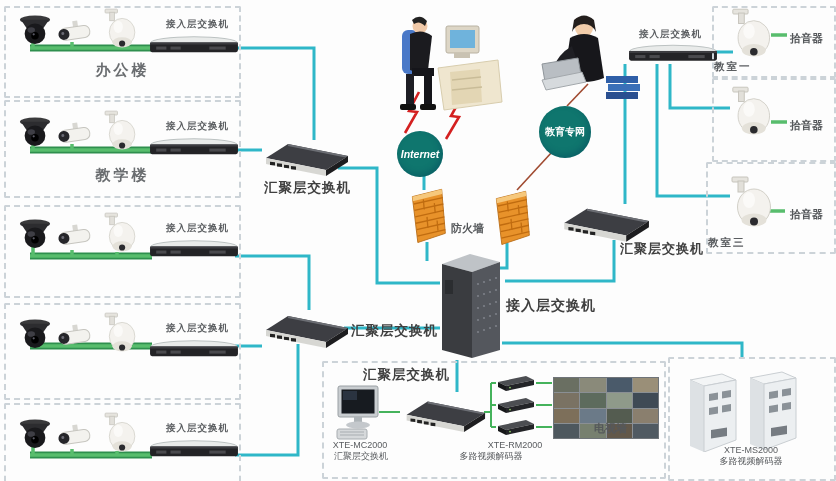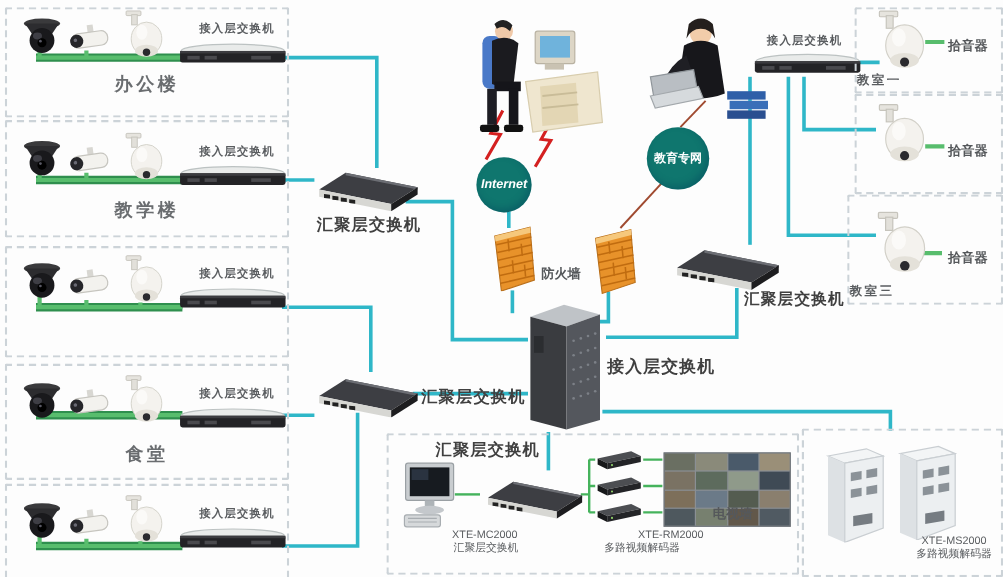--- a/index.html
+++ b/index.html
@@ -6,21 +6,21 @@
   .stage{position:relative;width:836px;height:481px;background:#fdfdfd;overflow:hidden;
          font-family:"Liberation Sans","DejaVu Sans",sans-serif;color:#55575a;padding-left:32px;}
   .abs{position:absolute;}
   .lines{position:absolute;left:0;top:0;pointer-events:none;}
   .dashbox{position:absolute;border:2px dashed #ccd3d8;border-radius:2px;background:transparent;}
   .lbl{position:absolute;white-space:nowrap;color:#55575a;}
   .sw-lbl{font-size:9.5px;color:#5a5d60;font-weight:600;letter-spacing:1px;}
   .bname{font-size:15px;font-weight:600;color:#6a6d70;letter-spacing:3px;text-align:center;left:0;width:100%;}
   .big-lbl{font-size:13.5px;font-weight:600;color:#404040;letter-spacing:1px;}
   .mid-lbl{font-size:11px;font-weight:600;color:#55585b;}
-  .small-lbl{font-size:9px;color:#5a5d60;text-align:center;line-height:11px;margin-left:44px;}
+  .small-lbl{font-size:9px;color:#5a5d60;text-align:center;line-height:11px;}
   .room-lbl{font-size:10.5px;font-weight:600;color:#5a5d60;letter-spacing:2px;text-align:left;left:0;width:100%;}
   .cloud{position:absolute;border-radius:50%;background:#0f766e;color:#fff;display:flex;
          align-items:center;justify-content:center;font-weight:bold;
          box-shadow:inset -2px -3px 6px rgba(0,60,90,.35);}
   .tvwall{position:absolute;display:grid;grid-template-columns:repeat(4,1fr);grid-template-rows:repeat(4,1fr);
           gap:1px;background:#8a8f94;border:1px solid #6f7479;}
   .tvwall div{width:100%;height:100%;}
   .c1{background:#6a6f62}.c2{background:#8a8a7a}.c3{background:#4a5a6a}.c4{background:#9a8f78}
   .c5{background:#7a7263}.c6{background:#5d6b5d}.c7{background:#8f9a8a}.c8{background:#3f4a55}
   .c9{background:#7d6f5a}.c10{background:#6b7a88}.c11{background:#545c50}.c12{background:#8a7f6e}
@@ -258,21 +258,20 @@
     <svg class="abs" style="left:48px;top:19px" width="40" height="26">
         <use href="#sym-bullet"></use>
       </svg>
     <svg class="abs" style="left:96px;top:7px" width="34" height="44">
         <use href="#sym-ptz"></use>
       </svg>
     <svg class="abs" style="left:142px;top:33px" width="92" height="21">
         <use href="#sym-rack"></use>
       </svg>
     <span class="lbl sw-lbl" style="left:160px;top:17px">接入层交换机</span>
-    <span class="lbl bname" style="top:64px">食堂</span>
   </div>
 
   <div class="dashbox" style="left:4px;top:403px;width:233px;height:85px">
     <svg class="abs" style="left:12px;top:13px" width="34" height="32">
         <use href="#sym-dome"></use>
       </svg>
     <svg class="abs" style="left:48px;top:19px" width="40" height="26">
         <use href="#sym-bullet"></use>
       </svg>
     <svg class="abs" style="left:96px;top:7px" width="34" height="44">

